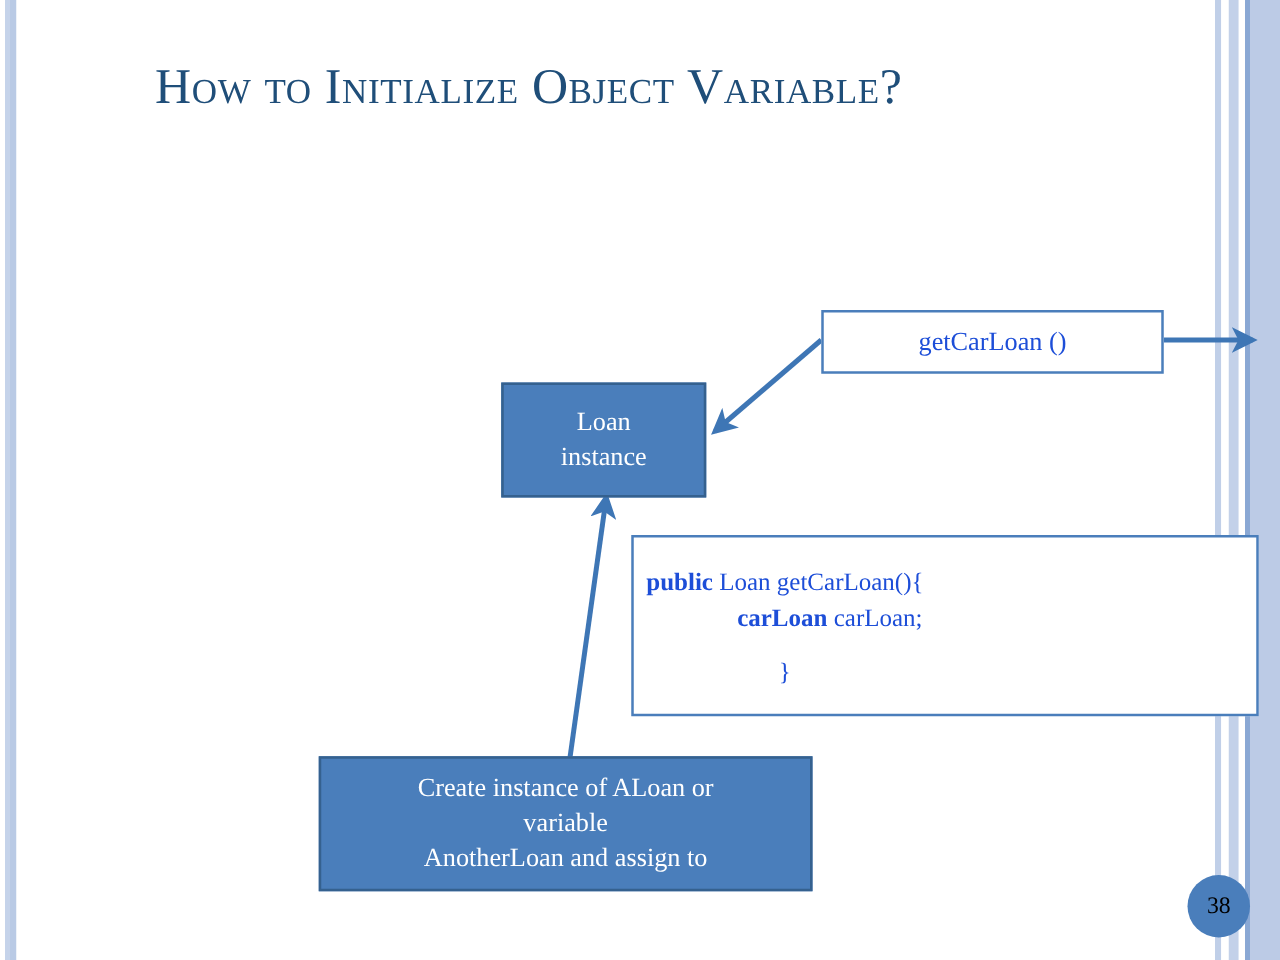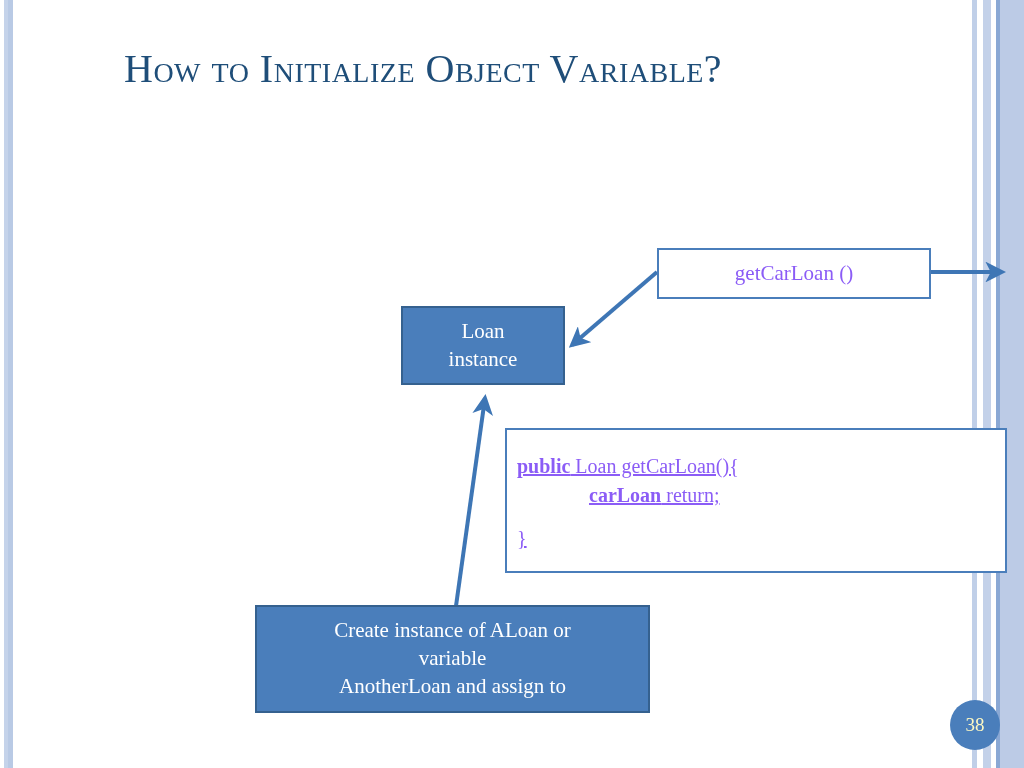--- a/index.html
+++ b/index.html
@@ -58,21 +58,21 @@
     box-sizing: border-box;
     display: flex;
     align-items: center;
     justify-content: center;
     text-align: center;
   }
 
   .box-outline {
     background: #ffffff;
     border: 2px solid #4a7ebb;
-    color: #8b5cf6;
+    color: #1d4ed8;
   }
 
   .box-filled {
     background: #4a7ebb;
     border: 2px solid #35618f;
     color: #ffffff;
   }
 
   
   .box-getcarloan {
@@ -81,38 +81,37 @@
     width: 274px;
     height: 51px;
     font-size: 21px;
   }
 
   
   .box-loan {
     left: 401px;
     top: 306px;
     width: 164px;
-    height: 79px;
+    height: 92px;
     font-size: 21px;
     line-height: 1.32;
   }
 
   
   .box-code {
     left: 505px;
     top: 428px;
     width: 502px;
     height: 145px;
     justify-content: flex-start;
     align-items: flex-start;
-    text-align: left;
+    text-align: center;
     padding: 22px 0 0 10px;
     font-size: 20px;
     line-height: 1.45;
-    text-decoration: underline;
   }
   .code-line { white-space: pre; }
   .code-line b { font-weight: bold; }
   .code-indent { padding-left: 72px; }
   .code-gap { height: 14px; }
 
   
   .box-create {
     left: 255px;
     top: 605px;
@@ -136,21 +135,21 @@
 
   
   .page-badge {
     position: absolute;
     left: 950px;
     top: 700px;
     width: 50px;
     height: 50px;
     border-radius: 50%;
     background: #4a7ebb;
-    color: #fef9c3;
+    color: #000000;
     display: flex;
     align-items: center;
     justify-content: center;
     font-size: 19px;
   }
 </style>
 </head>
 <body>
 
 <div class="slide">
@@ -188,21 +187,21 @@
   <div class="box box-filled box-loan">
     <div>
       <div>Loan</div>
       <div>instance</div>
     </div>
   </div>
 
   <div class="box box-outline box-code">
     <div>
       <div class="code-line"><b>public</b><span> Loan getCarLoan(){</span></div>
-      <div class="code-line code-indent"><b>carLoan</b><span> return;</span></div>
+      <div class="code-line code-indent"><b>carLoan</b><span> carLoan;</span></div>
       <div class="code-gap"></div>
       <div class="code-line">}</div>
     </div>
   </div>
 
   <div class="box box-filled box-create">
     <div>
       <div>Create instance of ALoan or</div>
       <div>variable</div>
       <div>AnotherLoan and assign to</div>

